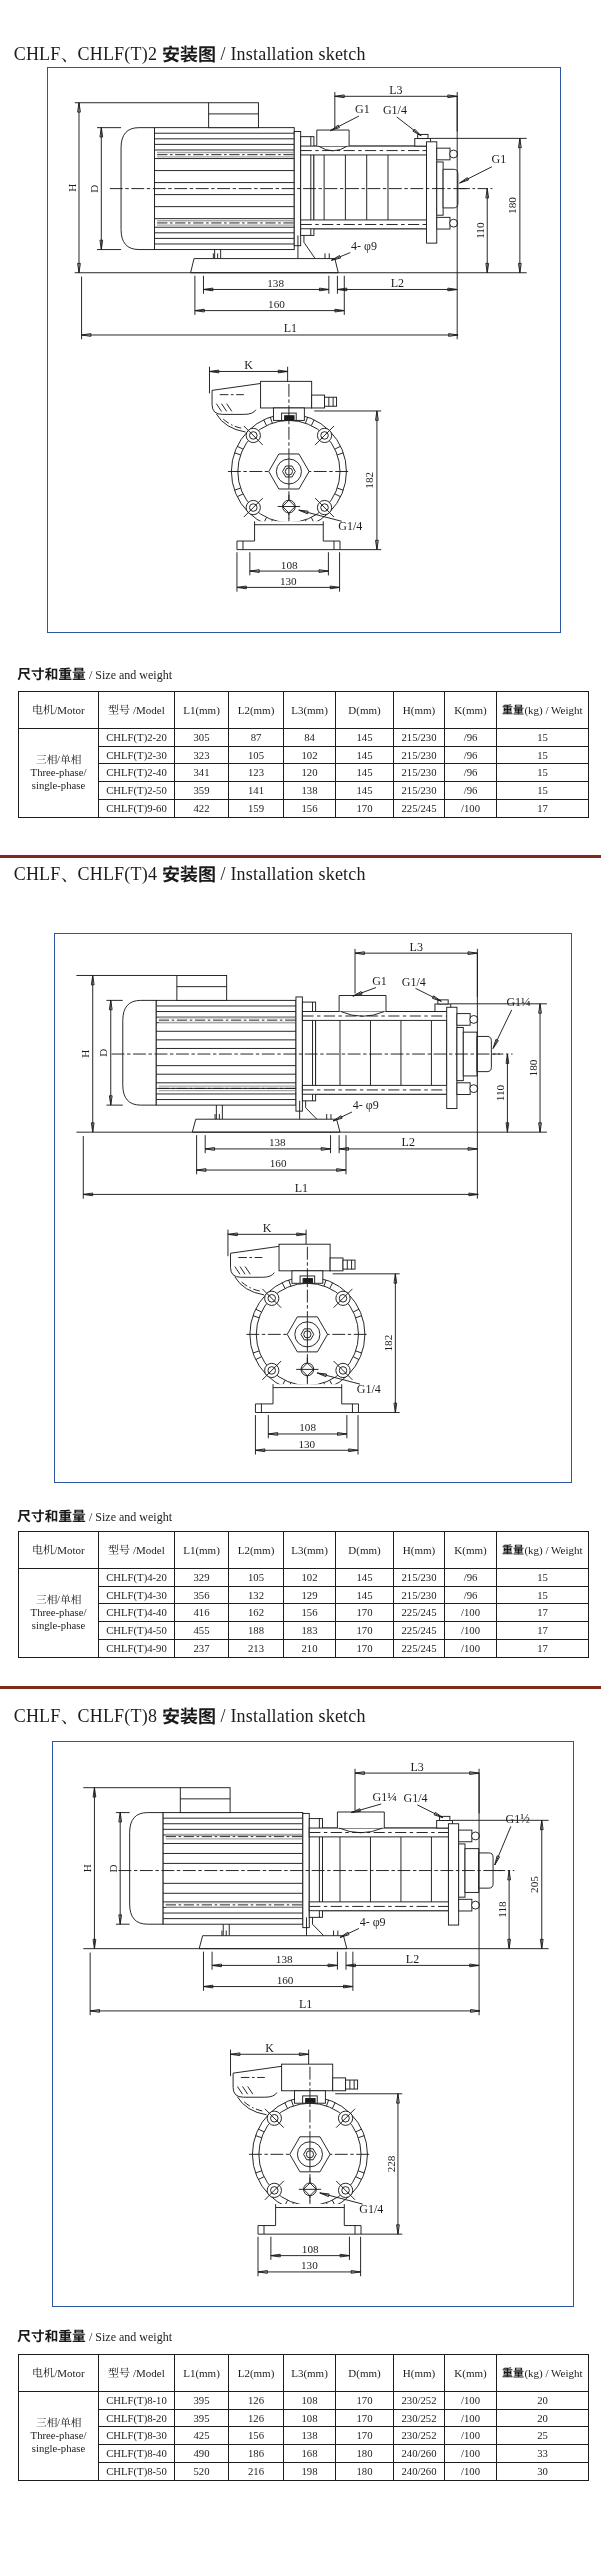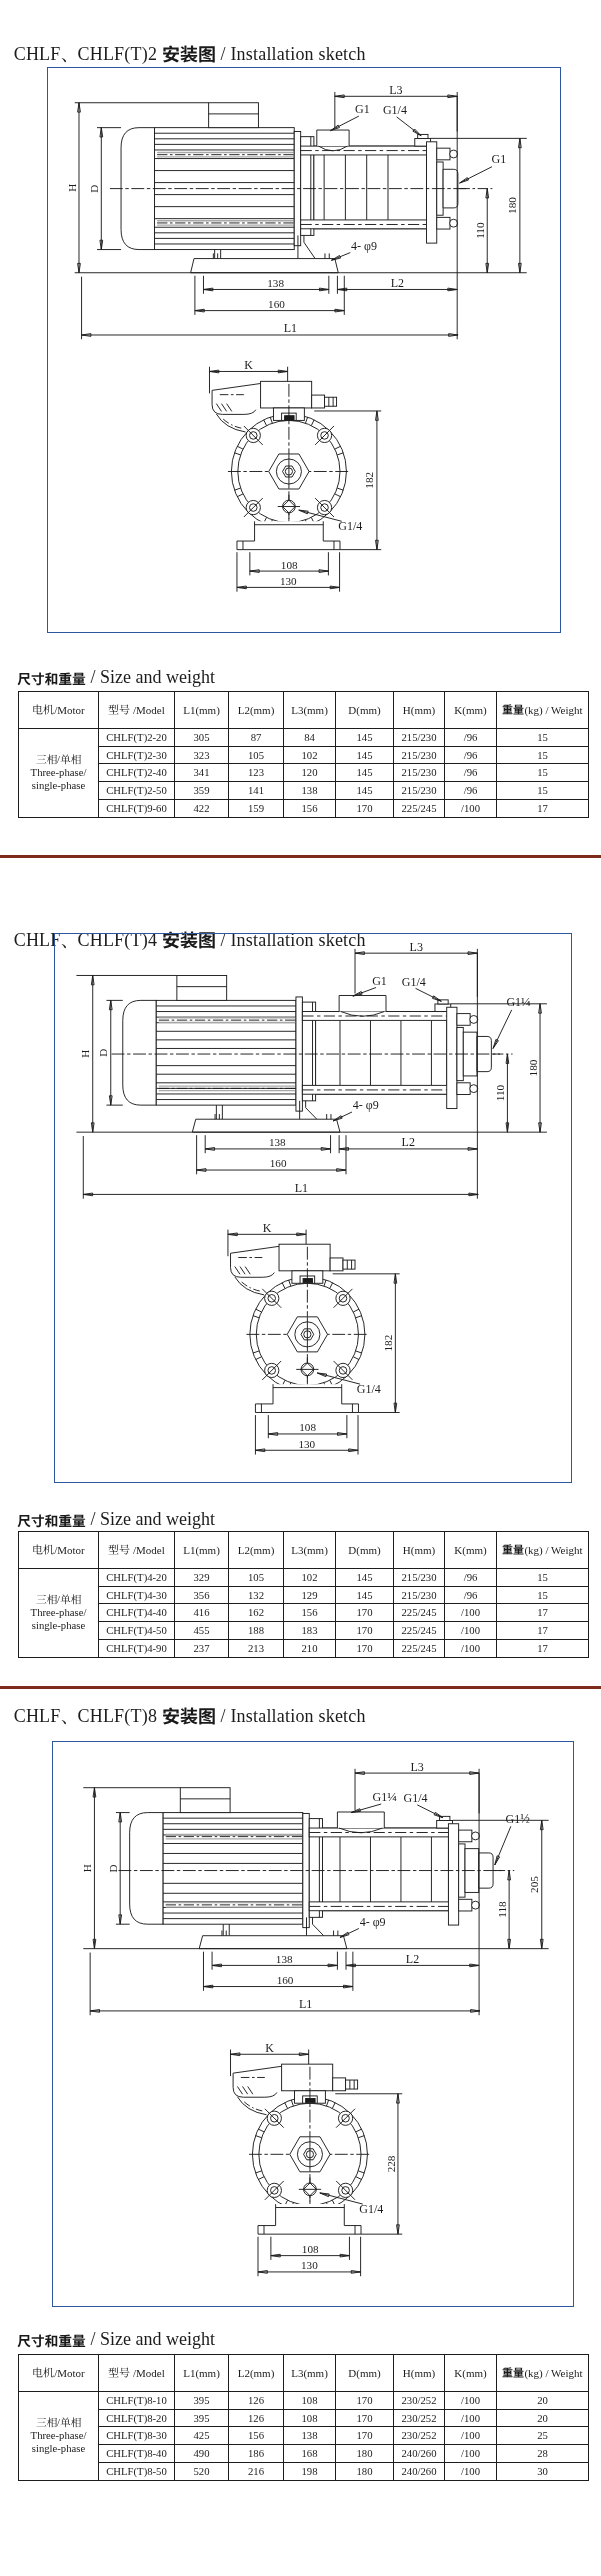--- a/index.html
+++ b/index.html
@@ -1,36 +1,36 @@
 <!DOCTYPE html>
 <html style="font-size:13.7px"><head><meta charset="utf-8"><style>
 *{margin:0;padding:0;box-sizing:border-box}
 body{width:601px;height:2576px;background:#fff;position:relative;overflow:hidden;
  font-family:"Liberation Serif",serif;color:#1c1c1c}
 .abs{position:absolute}
 .t1{position:absolute;left:13.7px;font-size:18px;letter-spacing:0.2px;white-space:nowrap}
 .t1 b{font-weight:normal}
-.t2{position:absolute;left:17px;font-size:18px;white-space:nowrap}
+.t2{position:absolute;left:17px;font-size:12px;white-space:nowrap}
 .bluebox{position:absolute;border:1.7px solid #2d56a0}
 .redbar{position:absolute;left:0;width:601px;height:2.6px;background:#7d2b1b}
 table.dim{position:absolute;left:18px;border-collapse:collapse;table-layout:fixed;width:570px;
  font-size:10.7px;text-align:center}
 table.dim td{border:0.9px solid #1c1c1c;padding:0;line-height:16.7px;height:16.7px;overflow:hidden}
 table.dim tr.hd td{height:37px;font-size:11px}
 table.dim td.mot{line-height:13.3px}
 svg text{fill:#1c1c1c;stroke:none}
 </style></head><body>
 <div class="t1" style="top:44px">CHLF<svg style="vertical-align:-0.14em" width="17" height="17" viewBox="0 0 20.0 20.0" fill="#1a1a1a">
       <path transform="translate(0.00,17.60) scale(0.020000,-0.020000)" d="M249 -76C273 -76 290 -60 290 -31C290 -9 284 10 266 36C233 84 170 135 50 173L39 156C128 93 169 32 201 -34C215 -64 228 -76 249 -76Z"></path>
     </svg>CHLF(T)2 <b><svg style="vertical-align:-0.14em" width="54" height="18" viewBox="0 0 63.0 21.0" fill="#1a1a1a">
         <path transform="translate(0.00,18.48) scale(0.021000,-0.021000)" d="M390 824C402 799 415 770 426 742H78V517H199V630H797V517H925V742H571C556 776 533 819 515 853ZM626 348C601 291 567 243 525 202C470 223 415 243 362 261C379 288 397 317 415 348ZM171 210C246 185 328 154 410 121C317 72 200 41 62 22C84 -5 120 -60 132 -89C296 -58 433 -12 543 64C662 11 771 -45 842 -92L939 10C866 55 760 106 645 154C694 208 735 271 766 348H944V461H478C498 502 517 543 533 582L399 609C381 562 357 511 331 461H59V348H266C236 299 205 253 176 215Z"></path>
         <path transform="translate(21.00,18.48) scale(0.021000,-0.021000)" d="M47 736C91 705 146 659 171 628L244 703C217 734 160 776 116 804ZM418 369 437 324H45V230H345C260 180 143 142 26 123C48 101 76 62 91 36C143 47 195 62 244 80V65C244 19 208 2 184 -6C199 -26 214 -71 220 -97C244 -82 286 -73 569 -14C568 8 572 54 577 81L360 39V133C411 160 456 192 494 227C572 61 698 -41 906 -84C920 -54 950 -9 973 14C890 27 818 51 759 84C810 109 868 142 916 174L842 230H956V324H573C563 350 549 378 535 402ZM680 141C651 167 627 197 607 230H821C783 201 729 167 680 141ZM609 850V733H394V630H609V512H420V409H926V512H729V630H947V733H729V850ZM29 506 67 409C121 432 186 459 248 487V366H359V850H248V593C166 559 86 526 29 506Z"></path>
         <path transform="translate(42.00,18.48) scale(0.021000,-0.021000)" d="M72 811V-90H187V-54H809V-90H930V811ZM266 139C400 124 565 86 665 51H187V349C204 325 222 291 230 268C285 281 340 298 395 319L358 267C442 250 548 214 607 186L656 260C599 285 505 314 425 331C452 343 480 355 506 369C583 330 669 300 756 281C767 303 789 334 809 356V51H678L729 132C626 166 457 203 320 217ZM404 704C356 631 272 559 191 514C214 497 252 462 270 442C290 455 310 470 331 487C353 467 377 448 402 430C334 403 259 381 187 367V704ZM415 704H809V372C740 385 670 404 607 428C675 475 733 530 774 592L707 632L690 627H470C482 642 494 658 504 673ZM502 476C466 495 434 516 407 539H600C572 516 538 495 502 476Z"></path>
       </svg></b> / Installation sketch</div>
-<div class="t1" style="top:930px">CHLF<svg style="vertical-align:-0.14em" width="17" height="17" viewBox="0 0 20.0 20.0" fill="#1a1a1a">
+<div class="t1" style="top:864px">CHLF<svg style="vertical-align:-0.14em" width="17" height="17" viewBox="0 0 20.0 20.0" fill="#1a1a1a">
       <path transform="translate(0.00,17.60) scale(0.020000,-0.020000)" d="M249 -76C273 -76 290 -60 290 -31C290 -9 284 10 266 36C233 84 170 135 50 173L39 156C128 93 169 32 201 -34C215 -64 228 -76 249 -76Z"></path>
     </svg>CHLF(T)4 <b><svg style="vertical-align:-0.14em" width="54" height="18" viewBox="0 0 63.0 21.0" fill="#1a1a1a">
         <path transform="translate(0.00,18.48) scale(0.021000,-0.021000)" d="M390 824C402 799 415 770 426 742H78V517H199V630H797V517H925V742H571C556 776 533 819 515 853ZM626 348C601 291 567 243 525 202C470 223 415 243 362 261C379 288 397 317 415 348ZM171 210C246 185 328 154 410 121C317 72 200 41 62 22C84 -5 120 -60 132 -89C296 -58 433 -12 543 64C662 11 771 -45 842 -92L939 10C866 55 760 106 645 154C694 208 735 271 766 348H944V461H478C498 502 517 543 533 582L399 609C381 562 357 511 331 461H59V348H266C236 299 205 253 176 215Z"></path>
         <path transform="translate(21.00,18.48) scale(0.021000,-0.021000)" d="M47 736C91 705 146 659 171 628L244 703C217 734 160 776 116 804ZM418 369 437 324H45V230H345C260 180 143 142 26 123C48 101 76 62 91 36C143 47 195 62 244 80V65C244 19 208 2 184 -6C199 -26 214 -71 220 -97C244 -82 286 -73 569 -14C568 8 572 54 577 81L360 39V133C411 160 456 192 494 227C572 61 698 -41 906 -84C920 -54 950 -9 973 14C890 27 818 51 759 84C810 109 868 142 916 174L842 230H956V324H573C563 350 549 378 535 402ZM680 141C651 167 627 197 607 230H821C783 201 729 167 680 141ZM609 850V733H394V630H609V512H420V409H926V512H729V630H947V733H729V850ZM29 506 67 409C121 432 186 459 248 487V366H359V850H248V593C166 559 86 526 29 506Z"></path>
         <path transform="translate(42.00,18.48) scale(0.021000,-0.021000)" d="M72 811V-90H187V-54H809V-90H930V811ZM266 139C400 124 565 86 665 51H187V349C204 325 222 291 230 268C285 281 340 298 395 319L358 267C442 250 548 214 607 186L656 260C599 285 505 314 425 331C452 343 480 355 506 369C583 330 669 300 756 281C767 303 789 334 809 356V51H678L729 132C626 166 457 203 320 217ZM404 704C356 631 272 559 191 514C214 497 252 462 270 442C290 455 310 470 331 487C353 467 377 448 402 430C334 403 259 381 187 367V704ZM415 704H809V372C740 385 670 404 607 428C675 475 733 530 774 592L707 632L690 627H470C482 642 494 658 504 673ZM502 476C466 495 434 516 407 539H600C572 516 538 495 502 476Z"></path>
       </svg></b> / Installation sketch</div>
 <div class="t1" style="top:1706px">CHLF<svg style="vertical-align:-0.14em" width="17" height="17" viewBox="0 0 20.0 20.0" fill="#1a1a1a">
       <path transform="translate(0.00,17.60) scale(0.020000,-0.020000)" d="M249 -76C273 -76 290 -60 290 -31C290 -9 284 10 266 36C233 84 170 135 50 173L39 156C128 93 169 32 201 -34C215 -64 228 -76 249 -76Z"></path>
     </svg>CHLF(T)8 <b><svg style="vertical-align:-0.14em" width="54" height="18" viewBox="0 0 63.0 21.0" fill="#1a1a1a">
         <path transform="translate(0.00,18.48) scale(0.021000,-0.021000)" d="M390 824C402 799 415 770 426 742H78V517H199V630H797V517H925V742H571C556 776 533 819 515 853ZM626 348C601 291 567 243 525 202C470 223 415 243 362 261C379 288 397 317 415 348ZM171 210C246 185 328 154 410 121C317 72 200 41 62 22C84 -5 120 -60 132 -89C296 -58 433 -12 543 64C662 11 771 -45 842 -92L939 10C866 55 760 106 645 154C694 208 735 271 766 348H944V461H478C498 502 517 543 533 582L399 609C381 562 357 511 331 461H59V348H266C236 299 205 253 176 215Z"></path>
@@ -316,21 +316,21 @@
         <td>25</td>
       </tr>
       <tr>
         <td>CHLF(T)8-40</td>
         <td>490</td>
         <td>186</td>
         <td>168</td>
         <td>180</td>
         <td>240/260</td>
         <td>/100</td>
-        <td>28</td>
+        <td>33</td>
       </tr>
       <tr>
         <td>CHLF(T)8-50</td>
         <td>520</td>
         <td>216</td>
         <td>198</td>
         <td>180</td>
         <td>240/260</td>
         <td>/100</td>
         <td>30</td>

